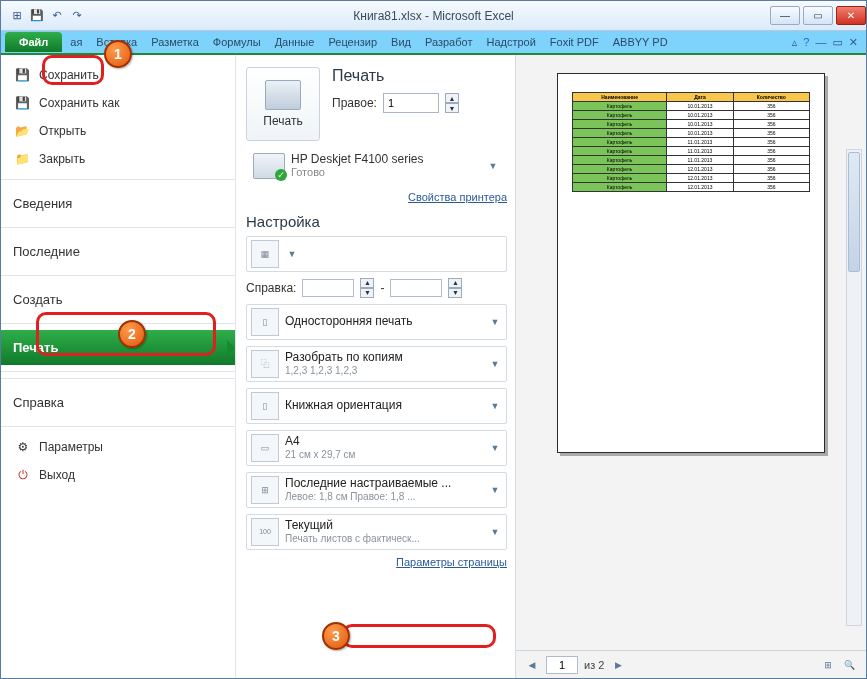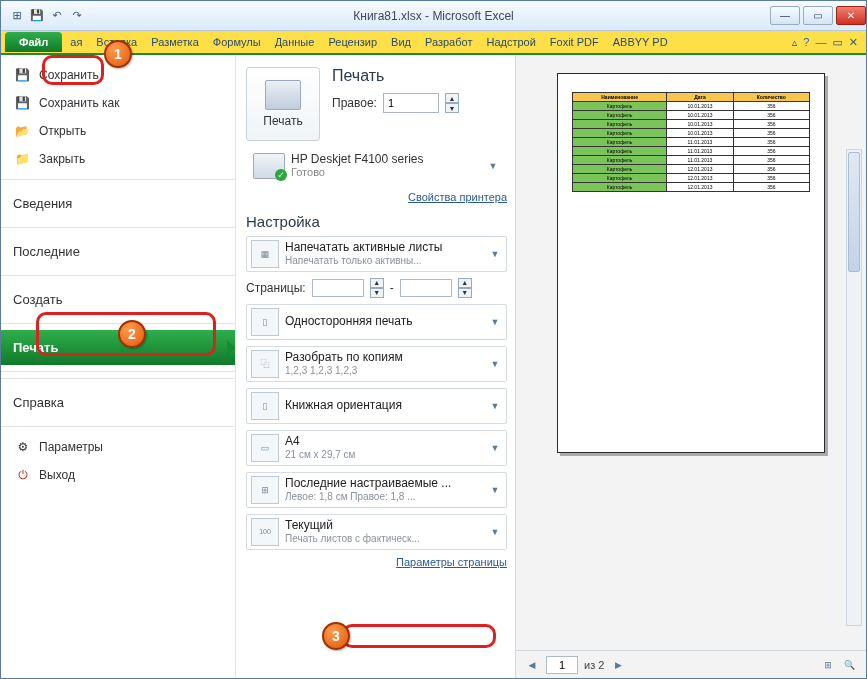--- a/index.html
+++ b/index.html
@@ -5,21 +5,21 @@
   * { box-sizing: border-box; margin: 0; padding: 0; font-family: "Segoe UI", Tahoma, sans-serif; }
   body { background: #fff; width: 867px; height: 679px; overflow: hidden; position: relative; }
   .window { width: 867px; height: 679px; border: 1px solid #5a7aa0; display: flex; flex-direction: column; background: #fff; }
   .titlebar { height: 30px; background: linear-gradient(#f6fbff,#dbeaf9); display: flex; align-items: center; border-bottom: 1px solid #b6c7df; position: relative; }
   .titlebar .qat { display: flex; align-items: center; gap: 4px; padding-left: 8px; }
   .titlebar .qat .ico { width: 16px; height: 16px; display: flex; align-items: center; justify-content: center; font-size: 11px; color: #3a5a8a; border: 1px solid transparent; }
   .titlebar .title { position: absolute; left: 50%; transform: translateX(-50%); font-size: 12px; color: #3a4a5a; }
   .titlebar .winbtns { margin-left: auto; display: flex; }
   .titlebar .winbtn { width: 30px; height: 19px; border: 1px solid #9aaac0; margin-left: 3px; border-radius: 2px; background: linear-gradient(#f7fbff,#d4e5f6); display:flex;align-items:center;justify-content:center;font-size:10px;color:#2a3a5a; }
   .titlebar .winbtn.close { background: linear-gradient(#f08070,#d03020); color:#fff; border-color:#a02010; }
-  .ribbon-tabs { height: 24px; display: flex; align-items: center; border-bottom: 2px solid #1d8a3a; padding-left: 4px; gap: 2px; font-size: 11px; background:#fde047; }
+  .ribbon-tabs { height: 24px; display: flex; align-items: center; border-bottom: 2px solid #1d8a3a; padding-left: 4px; gap: 2px; font-size: 11px; background:#7dd3fc; }
   .tab { padding: 3px 6px; color: #2c4a6a; cursor: default; }
   .tab.file { background: linear-gradient(#2fae4a,#107a2a); color:#fff; border-radius: 4px 4px 0 0; padding: 4px 14px; font-weight:bold; }
   .ribbon-aux { margin-left:auto; display:flex; gap:6px; padding-right:8px; font-size:11px; color:#3a5a8a; }
   .backstage { flex: 1; display: flex; overflow: hidden; background: #fff; }
   .left-menu { width: 235px; background: #fff; border-right: 1px solid #e0e4e8; padding-top: 6px; font-size: 12px; color: #333; }
   .left-menu .item { padding: 6px 14px; display:flex; align-items:center; gap:8px; }
   .left-menu .item .ic { width:16px; height:16px; display:flex;align-items:center;justify-content:center;font-size:12px; }
   .left-menu .sep { height:1px; background:#e0e4e8; margin:6px 0; }
   .left-menu .item.big { padding: 10px 12px; font-size:13px; }
   .left-menu .item.active { background: linear-gradient(#2fae4a,#107a2a); color:#fff; font-weight:bold; position:relative; }
@@ -186,29 +186,25 @@
           <span class="sub">Готово</span>
         </div>
         <span class="dd-arrow">▼</span>
       </div>
       <div class="link-right">Свойства принтера</div>
 
       <div class="section-h">Настройка</div>
 
       <div class="setting-row">
         <div class="thumb">▦</div>
-        <div class="txt">
-            <span class="main">Напечатать активные листы</span>
-            <span class="sub">Напечатать только активны...</span>
-          </div>
         <span class="dd-arrow">▼</span>
       </div>
 
       <div class="pages-row">
-        <span>Страницы:</span>
+        <span>Справка:</span>
         <input style="">
         <div class="spinner">
             <span>▲</span>
             <span>▼</span>
           </div>
         <span>-</span>
         <input style="">
         <div class="spinner">
             <span>▲</span>
             <span>▼</span>

